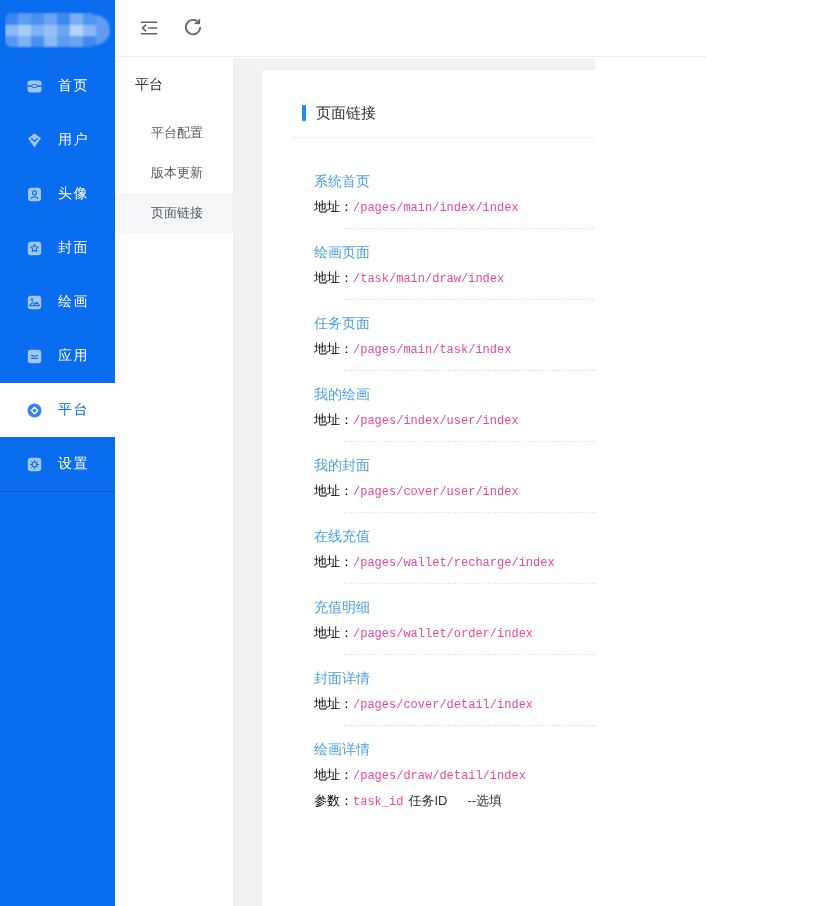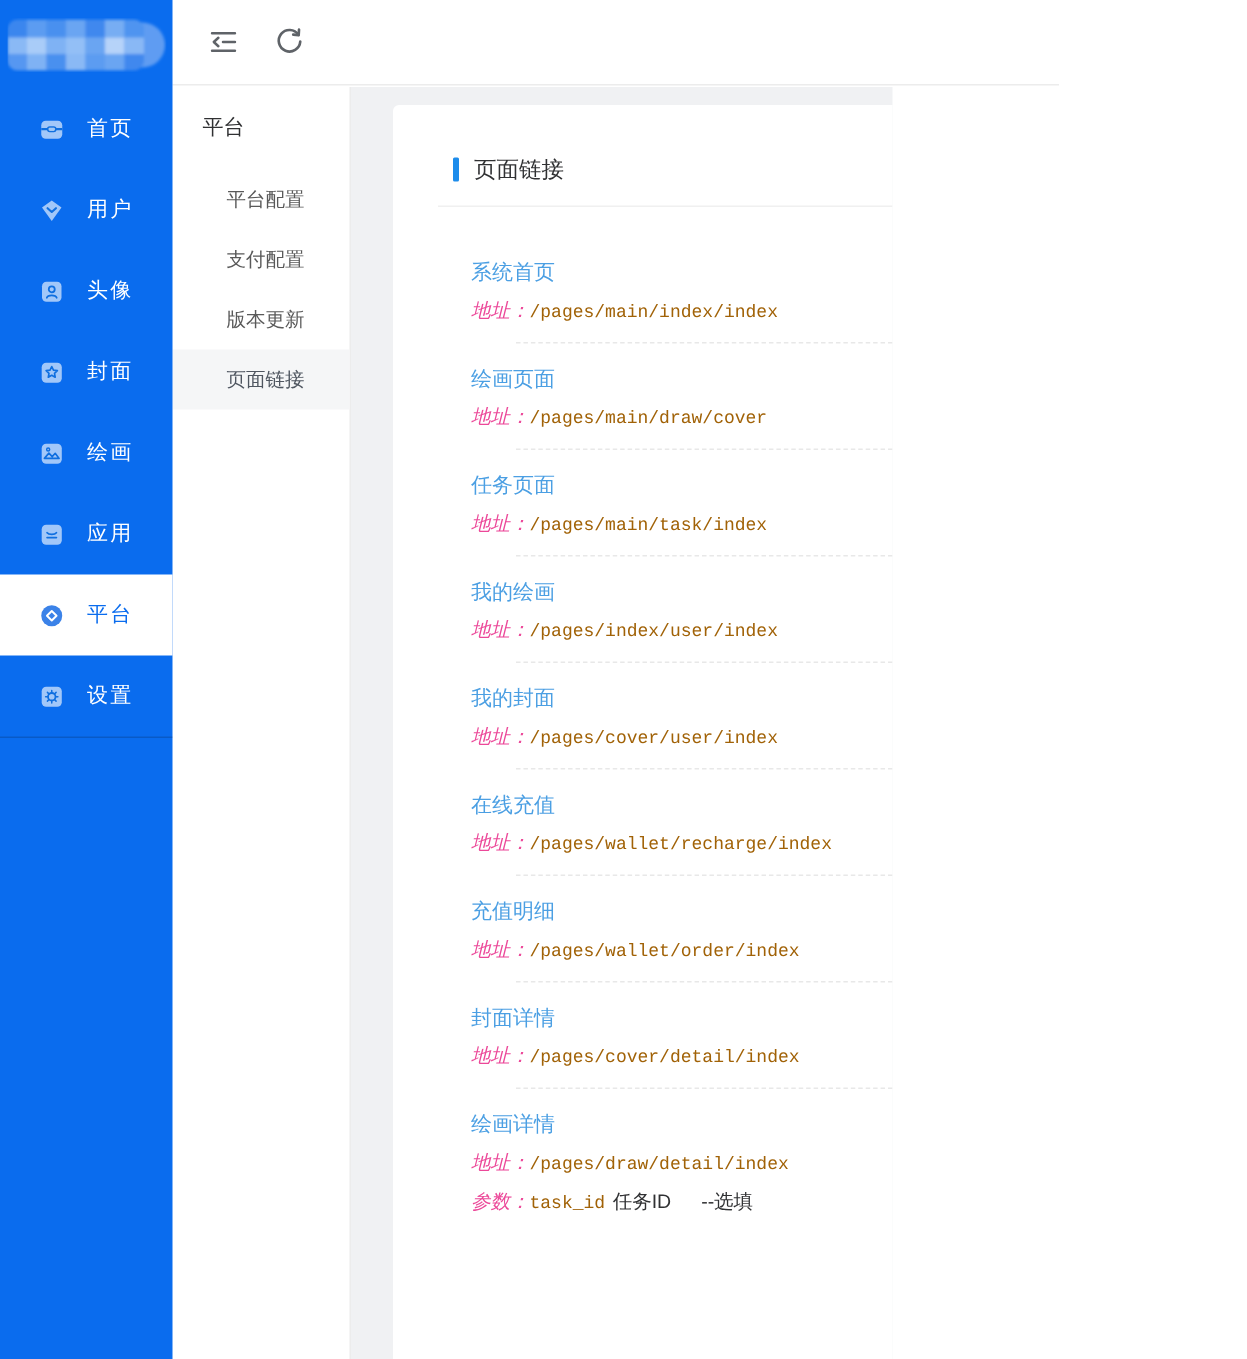--- a/index.html
+++ b/index.html
@@ -43,23 +43,23 @@
     box-sizing:border-box;padding-top:34px;overflow:hidden;}
   .card-title{display:flex;align-items:center;gap:10px;margin-left:40px;height:18px;}
   .title-marker{width:4px;height:16px;background:#1d8ceb;border-radius:1px;}
   .title-text{font-size:15px;color:#303133;}
   .title-divider{border:none;border-top:1px solid #f0f0f0;margin:15px 0 0 30px;}
 
   .pl-list{padding-top:20px;}
   .pl-item{padding:14px 0 0 52px;}
   .pl-title{font-size:14px;color:#4b9fe3;line-height:19px;display:inline-block;cursor:pointer;}
   .pl-row{margin-top:7px;font-size:13px;color:#303133;line-height:18px;}
-  .pl-label{color:#ec4899;font-style:italic;}
+  .pl-label{color:#000000;}
   .pl-path,.pl-code{font-family:"Liberation Mono","DejaVu Sans Mono",monospace;
-    font-size:12px;color:#a16207;}
+    font-size:12px;color:#ec4899;}
   .pl-desc{color:#303133;margin-left:5px;}
   .pl-flag{color:#303133;margin-left:20px;}
   .pl-divider{border:none;border-top:1px dashed #e8e8e8;margin:11px 0 0 30px;}
 </style>
 </head>
 <body>
 
 <div class="shell">
 
   <aside class="sidebar">
@@ -195,36 +195,35 @@
         <path d="M13.6 4.4 A6.1 6.1 0 1 0 14.6 8.3" fill="none" stroke="#5f6368" stroke-width="1.5" stroke-linecap="round"></path>
         <path d="M13.9 1.5l-.2 3.1-3.1-.3" fill="none" stroke="#5f6368" stroke-width="1.5" stroke-linecap="round" stroke-linejoin="round"></path>
       </svg>
     </span>
   </header>
 
   <aside class="submenu">
     <div class="submenu-header">平台</div>
     <ul class="sub-list" id="subList">
         <li class="sub-item">平台配置</li>
-        <li class="sub-item">支付配置</li>
         <li class="sub-item">版本更新</li>
         <li class="sub-item active">页面链接</li>
       </ul>
   </aside>
 
   <section class="main">
     <div class="card">
       <div class="card-title">
         <span class="title-marker"></span>
         <span class="title-text">页面链接</span>
       </div>
       <hr class="title-divider">
       <div class="pl-list" id="plList">
           <div class="pl-item"><a class="pl-title">系统首页</a><div class="pl-row"><span class="pl-label">地址：</span><span class="pl-path">/pages/main/index/index</span></div><hr class="pl-divider"></div>
-          <div class="pl-item"><a class="pl-title">绘画页面</a><div class="pl-row"><span class="pl-label">地址：</span><span class="pl-path">/pages/main/draw/cover</span></div><hr class="pl-divider"></div>
+          <div class="pl-item"><a class="pl-title">绘画页面</a><div class="pl-row"><span class="pl-label">地址：</span><span class="pl-path">/task/main/draw/index</span></div><hr class="pl-divider"></div>
           <div class="pl-item"><a class="pl-title">任务页面</a><div class="pl-row"><span class="pl-label">地址：</span><span class="pl-path">/pages/main/task/index</span></div><hr class="pl-divider"></div>
           <div class="pl-item"><a class="pl-title">我的绘画</a><div class="pl-row"><span class="pl-label">地址：</span><span class="pl-path">/pages/index/user/index</span></div><hr class="pl-divider"></div>
           <div class="pl-item"><a class="pl-title">我的封面</a><div class="pl-row"><span class="pl-label">地址：</span><span class="pl-path">/pages/cover/user/index</span></div><hr class="pl-divider"></div>
           <div class="pl-item"><a class="pl-title">在线充值</a><div class="pl-row"><span class="pl-label">地址：</span><span class="pl-path">/pages/wallet/recharge/index</span></div><hr class="pl-divider"></div>
           <div class="pl-item"><a class="pl-title">充值明细</a><div class="pl-row"><span class="pl-label">地址：</span><span class="pl-path">/pages/wallet/order/index</span></div><hr class="pl-divider"></div>
           <div class="pl-item"><a class="pl-title">封面详情</a><div class="pl-row"><span class="pl-label">地址：</span><span class="pl-path">/pages/cover/detail/index</span></div><hr class="pl-divider"></div>
           <div class="pl-item"><a class="pl-title">绘画详情</a><div class="pl-row"><span class="pl-label">地址：</span><span class="pl-path">/pages/draw/detail/index</span></div><div class="pl-row"><span class="pl-label">参数：</span><span class="pl-code">task_id</span><span class="pl-desc">任务ID</span><span class="pl-flag">--选填</span></div></div>
         </div>
     </div>
   </section>

